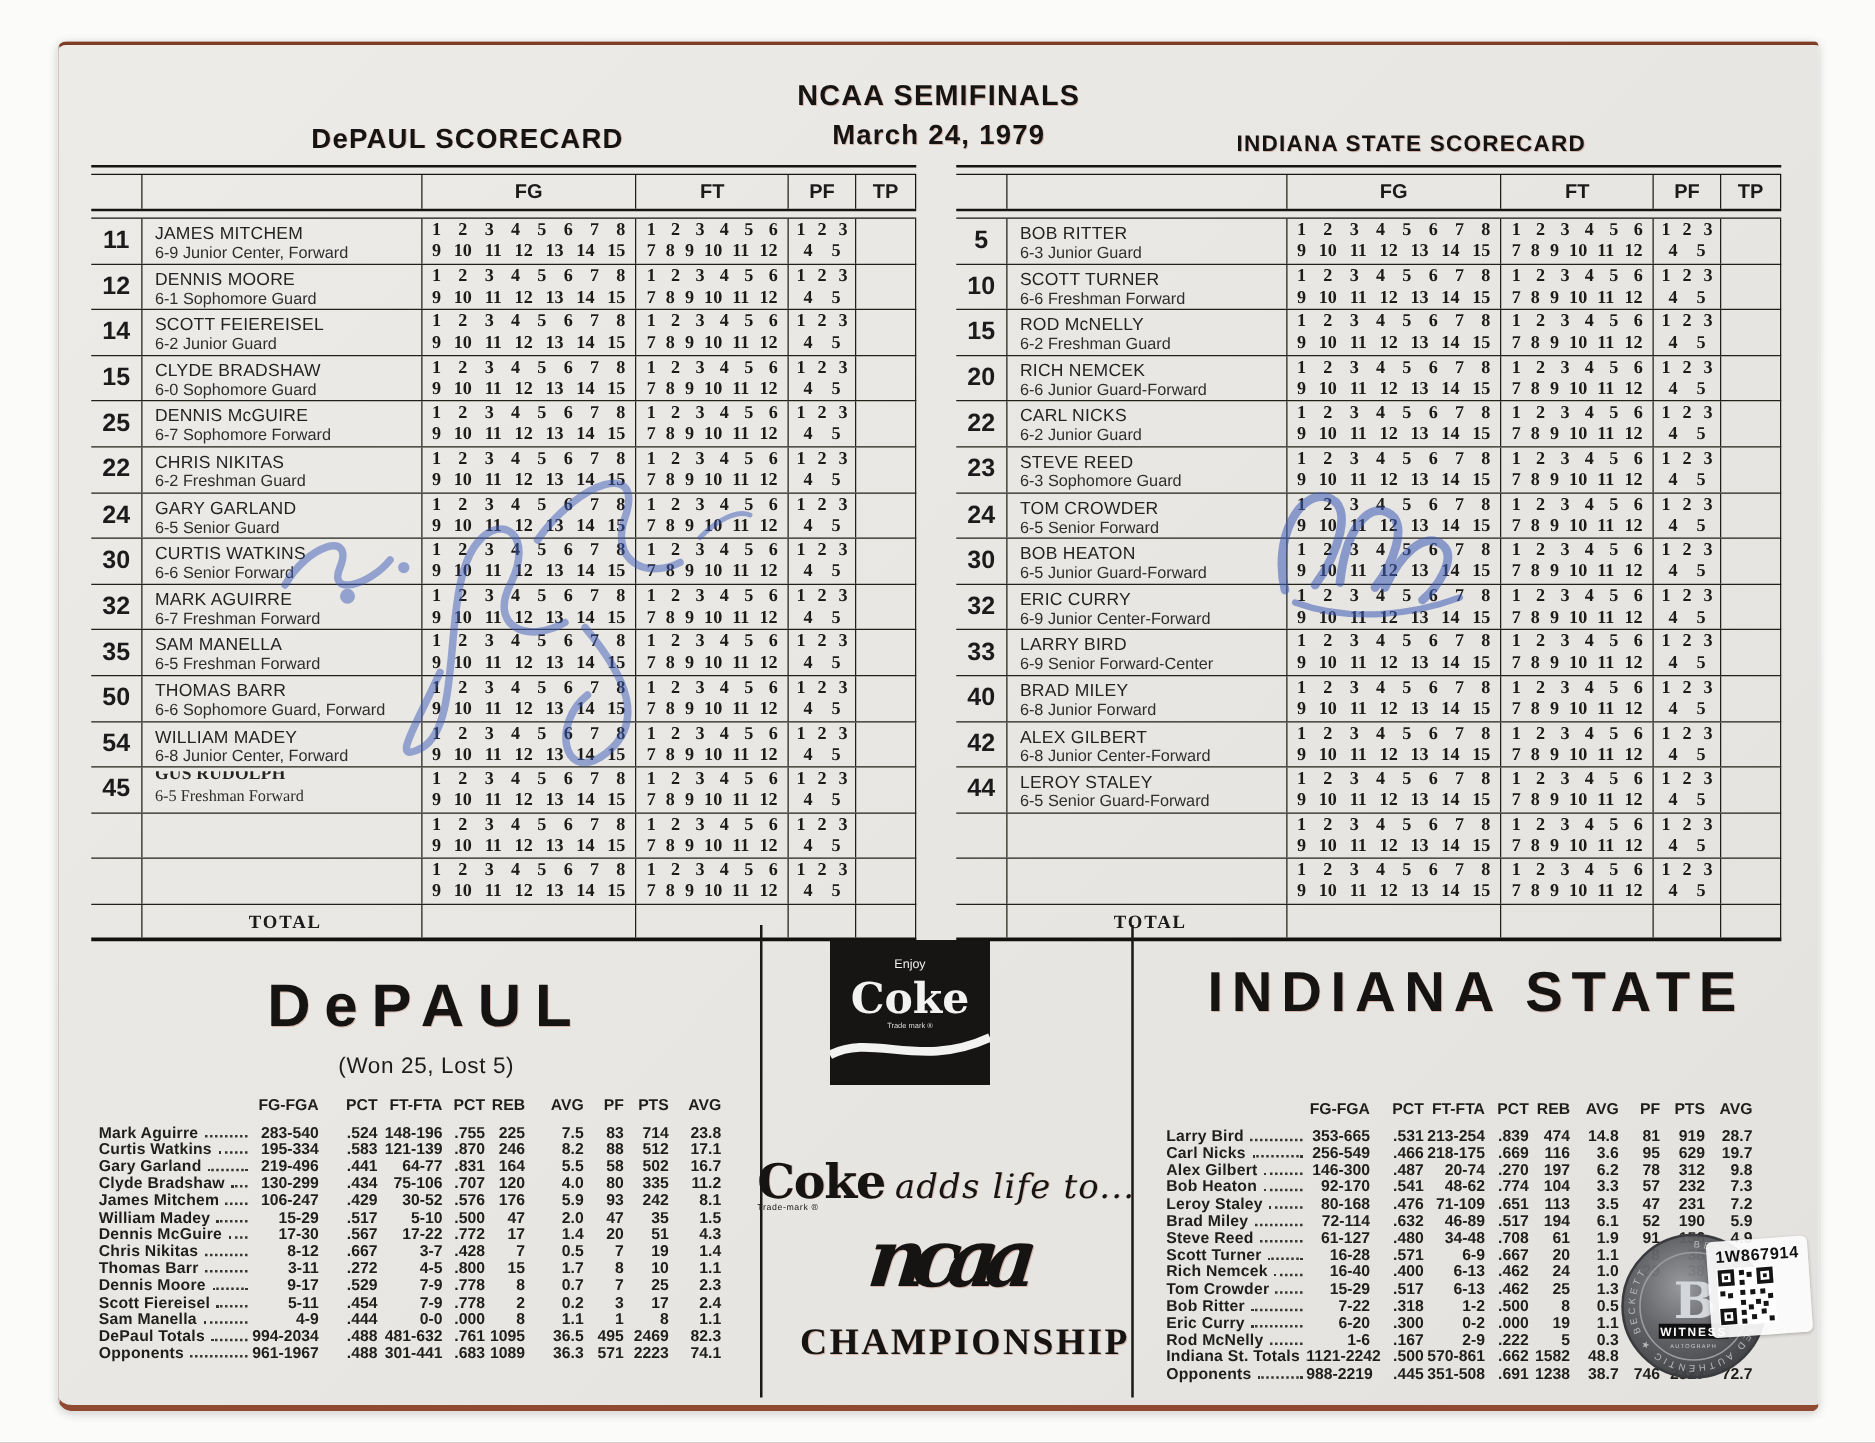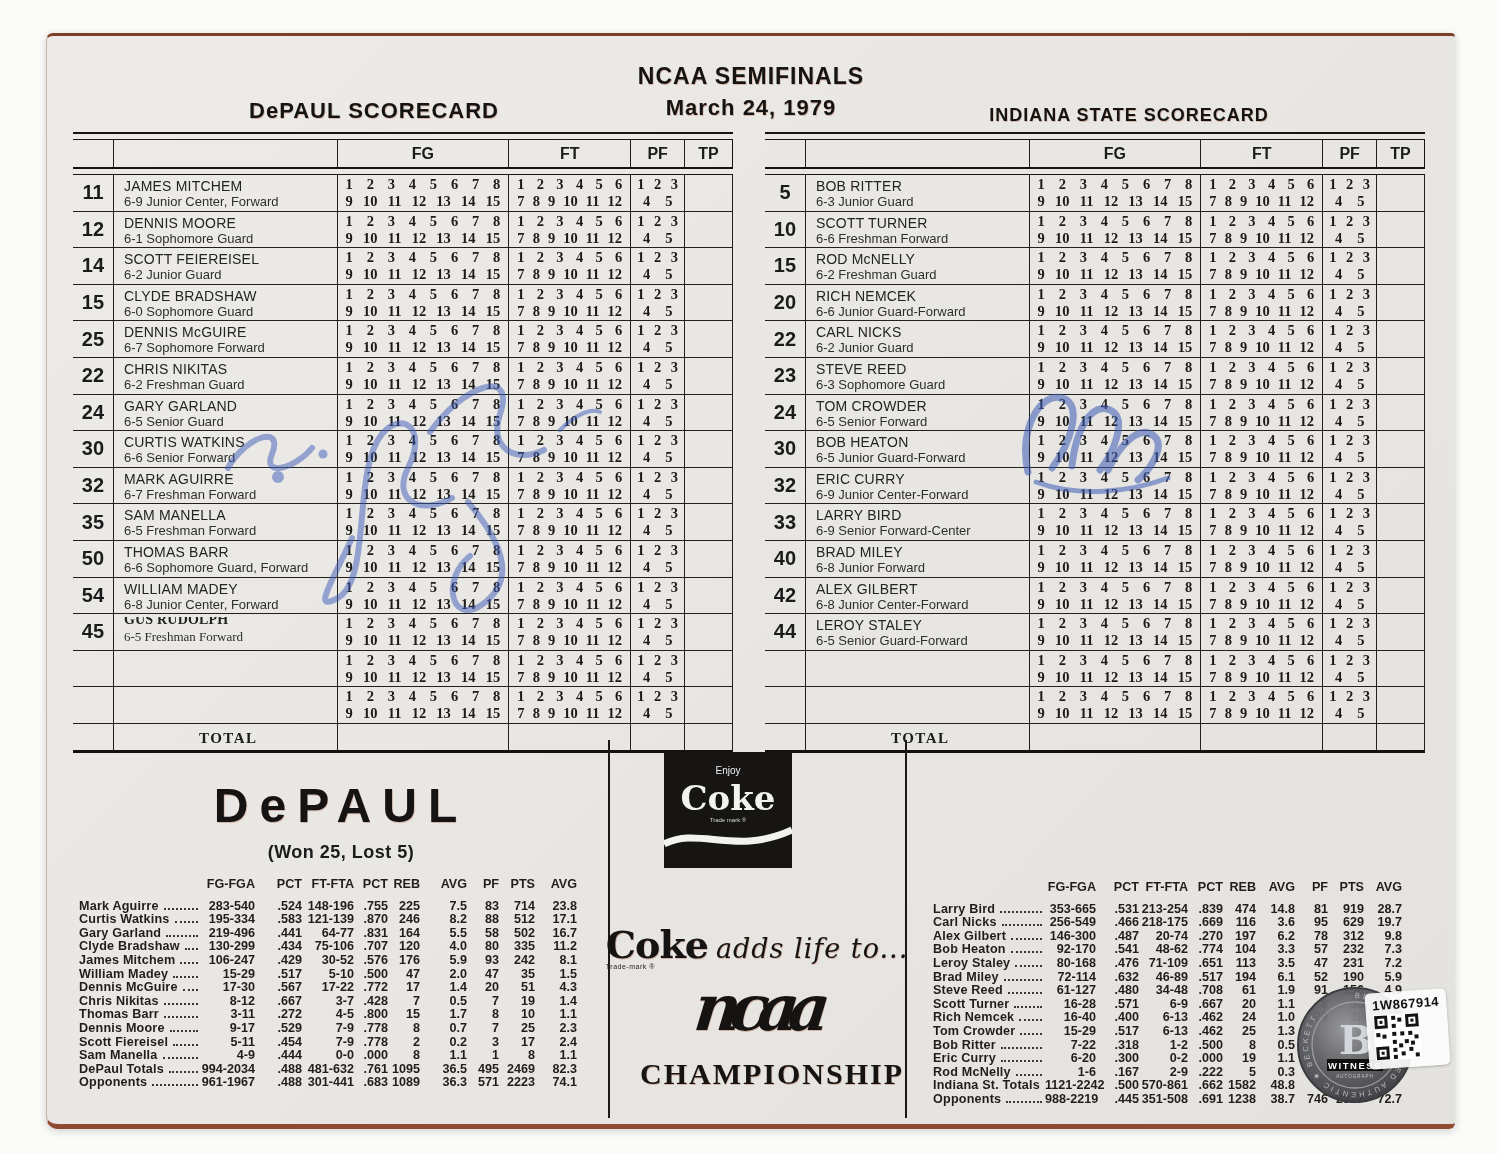--- a/index.html
+++ b/index.html
@@ -37,21 +37,21 @@
   .gl.ctr2{justify-content:center;gap:15px;}
   .ttl{display:flex;align-items:center;justify-content:center;font-family:"Liberation Serif",serif;
     font-weight:700;font-size:15px;letter-spacing:1.5px;padding:0;}
   .stamped .pname{font-family:Liberation Serif, serif;height:12px;overflow:hidden;}
   .stamped .pname span{display:block;margin-top:-5px;font-weight:700;}
   .stamped .pdesc{font-family:"Liberation Serif",serif;}
   
   .vline{position:absolute;width:2px;background:#1b1916;}
   
   .teamTitle{font-weight:700;white-space:nowrap;}
-  .record{font-weight:700;font-size:18px;letter-spacing:.5px;}
+  .record{font-weight:400;font-size:18px;letter-spacing:.5px;}
   
   .st-grid{display:grid;font-weight:700;font-size:12.6px;line-height:13.6px;white-space:nowrap;color:#201e1b;}
   .depaul .st-grid{grid-template-columns:122px 54px 47px 52px 34px 32px 47px 32px 36px 42px;}
   .instate .st-grid{grid-template-columns:112px 51px 43px 49px 35px 33px 39px 33px 36px 38px;}
   .st-v{text-align:right;}
   .st-v.h,.st-n.h{padding-bottom:8px;}
   .st-n{display:flex;align-items:baseline;overflow:hidden;}
   .st-n .txt{letter-spacing:.2px;}
   .st-n .lead{flex:1;border-bottom:2px dotted #3a3833;margin:0 3px 3px 5px;min-width:6px;}
   
@@ -2053,20 +2053,21 @@
           <div class="st-v">301-441</div>
           <div class="st-v">.683</div>
           <div class="st-v">1089</div>
           <div class="st-v">36.3</div>
           <div class="st-v">571</div>
           <div class="st-v">2223</div>
           <div class="st-v">74.1</div>
         </div>
     </div>
 
+    <div class="abs ctr teamTitle ink" style="left:884px;top:732px;width:500px;font-size:45px;letter-spacing:7px;">INDIANA STATE</div>
     <div class="abs instate" style="left:886px;top:845px;">
       <div class="st-grid">
           <div class="st-n h"></div>
           <div class="st-v h">FG-FGA</div>
           <div class="st-v h">PCT</div>
           <div class="st-v h">FT-FTA</div>
           <div class="st-v h">PCT</div>
           <div class="st-v h">REB</div>
           <div class="st-v h">AVG</div>
           <div class="st-v h">PF</div>

